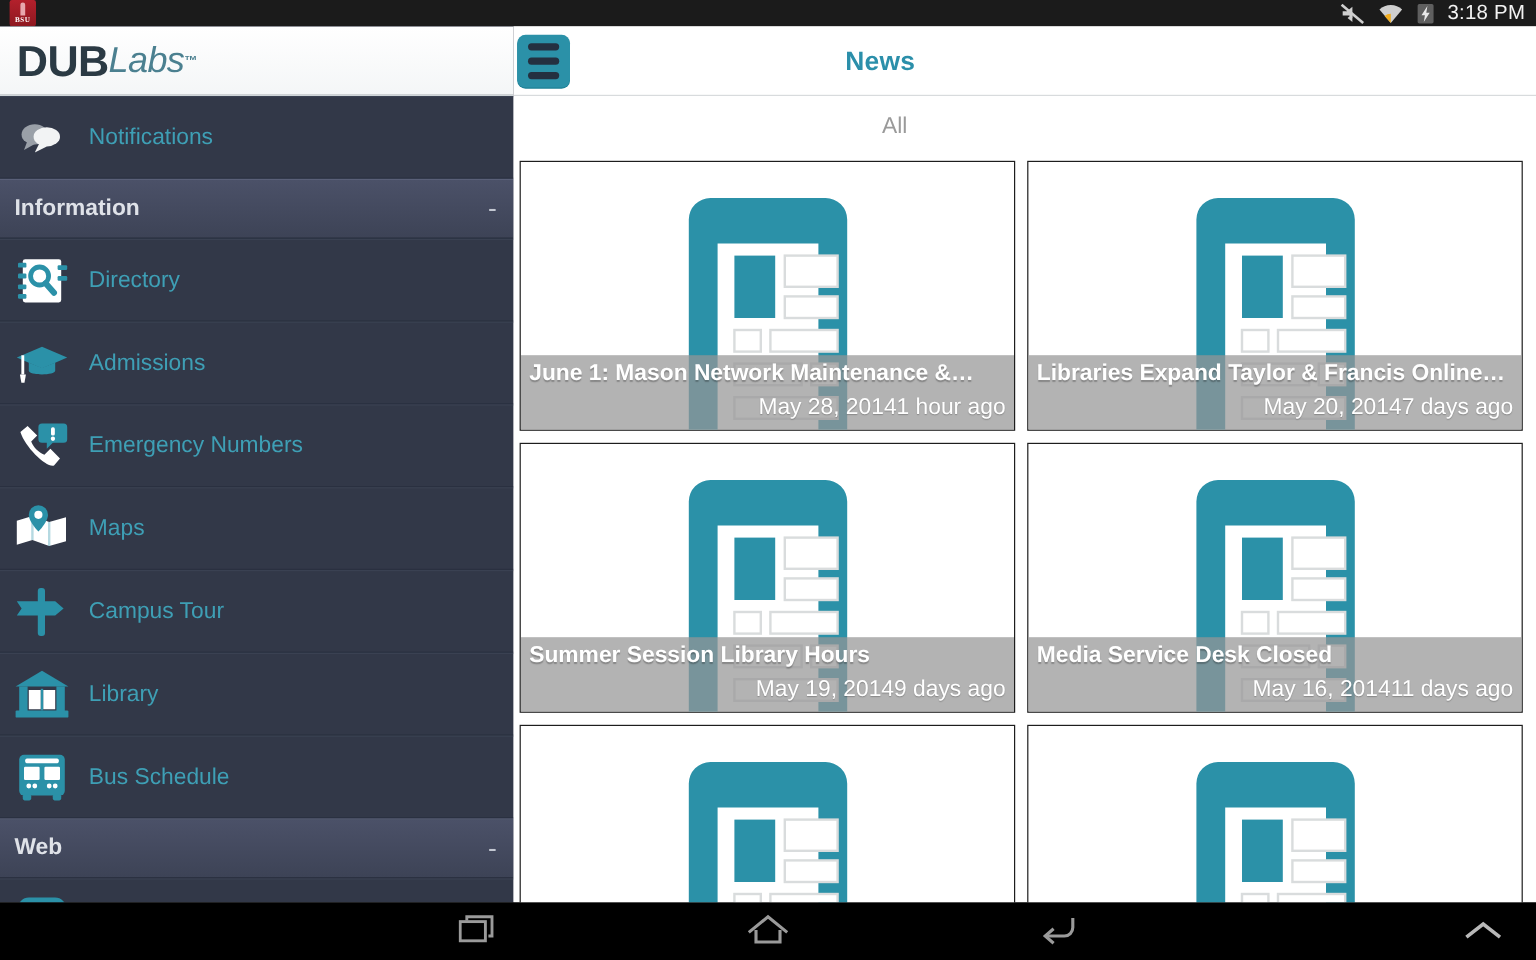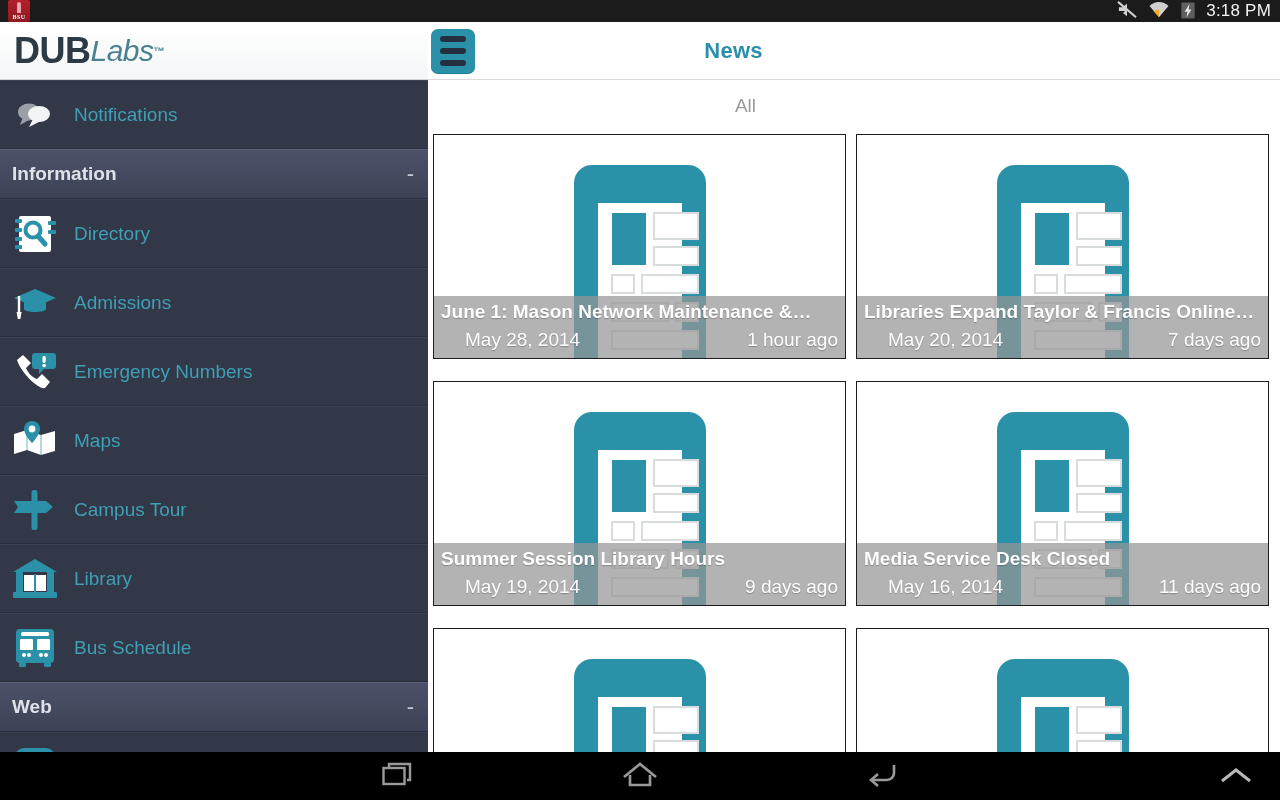--- a/index.html
+++ b/index.html
@@ -18,21 +18,21 @@
     display:flex; align-items:flex-end; justify-content:center;
   }
   #sb-app-icon .tower {
     position:absolute; top:2px; left:50%; transform:translateX(-50%);
     width:4px; height:11px; background:#e8a7ad; border-radius:2px 2px 0 0;
   }
   #sb-app-icon .bsu-text {
     font-size:6px; color:#fff; font-weight:bold; letter-spacing:.4px;
     line-height:8px; margin-bottom:1px; font-family:"Liberation Serif",serif;
   }
-  #sb-right { margin-left:auto; display:flex; align-items:flex-start; gap:10px; padding-right:9px; }
+  #sb-right { margin-left:auto; display:flex; align-items:flex-end; gap:10px; padding-right:9px; }
   .sb-ico { display:block; }
   #sb-clock { color:#f2f2f2; font-size:17px; letter-spacing:.2px; font-family:"Liberation Sans",sans-serif; }
 
   
   #app { position:absolute; left:0; top:22px; width:1280px; height:730px; background:#fff; display:flex; }
 
   
   #sidebar { width:428px; height:730px; background:#323848; position:relative; overflow:hidden; }
   #brandbar {
     height:58px; background:linear-gradient(#ffffff,#f4f6f7);
@@ -72,37 +72,37 @@
   #page-title {
     position:absolute; left:0; right:11px; top:0; height:58px; line-height:58px;
     text-align:center; font-size:22px; font-weight:bold; color:#2b8faa; letter-spacing:.2px;
     padding-right:230px;
   }
   #filterbar { height:52px; display:flex; align-items:center; justify-content:center; padding-right:230px;margin-left:13px; }
   #filter-all { font-size:19px; color:#9a9a9a; }
 
   #cards {
     position:absolute; left:0; top:112px; width:852px; height:618px;
-    padding:0 5px; display:flex; flex-wrap:wrap; gap:22px 10px; align-content:flex-start;
+    padding:0 5px; display:flex; flex-wrap:wrap; gap:10px 10px; align-content:flex-start;
   }
   .card {
     width:413px; height:225px; border:1px solid #1d1d1d; background:#fff;
     position:relative; overflow:hidden; flex:0 0 413px;
   }
   .card .art { position:absolute; left:0; top:0; width:100%; height:100%;
     display:flex; align-items:flex-start; justify-content:center; padding-top:22px; }
   .card .caption {
     position:absolute; left:0; right:0; bottom:0; height:62px;
     background:rgba(150,150,150,0.72); padding:2px 7px 0 7px; color:#fff;
   }
   .card .ctitle {
     font-size:19px; font-weight:bold; white-space:nowrap; overflow:hidden;
     text-overflow:ellipsis; line-height:28px; text-shadow:0 1px 1px rgba(0,0,0,.25);
   }
-  .card .cmeta { display:flex; justify-content:space-between; font-size:19px; line-height:28px;
+  .card .cmeta { display:flex; justify-content:flex-end; font-size:19px; line-height:28px;
     text-shadow:0 1px 1px rgba(0,0,0,.25);margin-left:24px; }
 
   
   #navbar { position:absolute; left:0; top:752px; width:1280px; height:48px; background:#000; }
   #navbar .nb { position:absolute; top:0; height:48px; display:flex; align-items:center; justify-content:center; }
   #nb-recents { left:340px; width:118px; }
   #nb-home    { left:581px; width:118px; }
   #nb-back    { left:822px; width:118px; }
   #nb-up      { left:1202px; width:68px; }
 </style>

